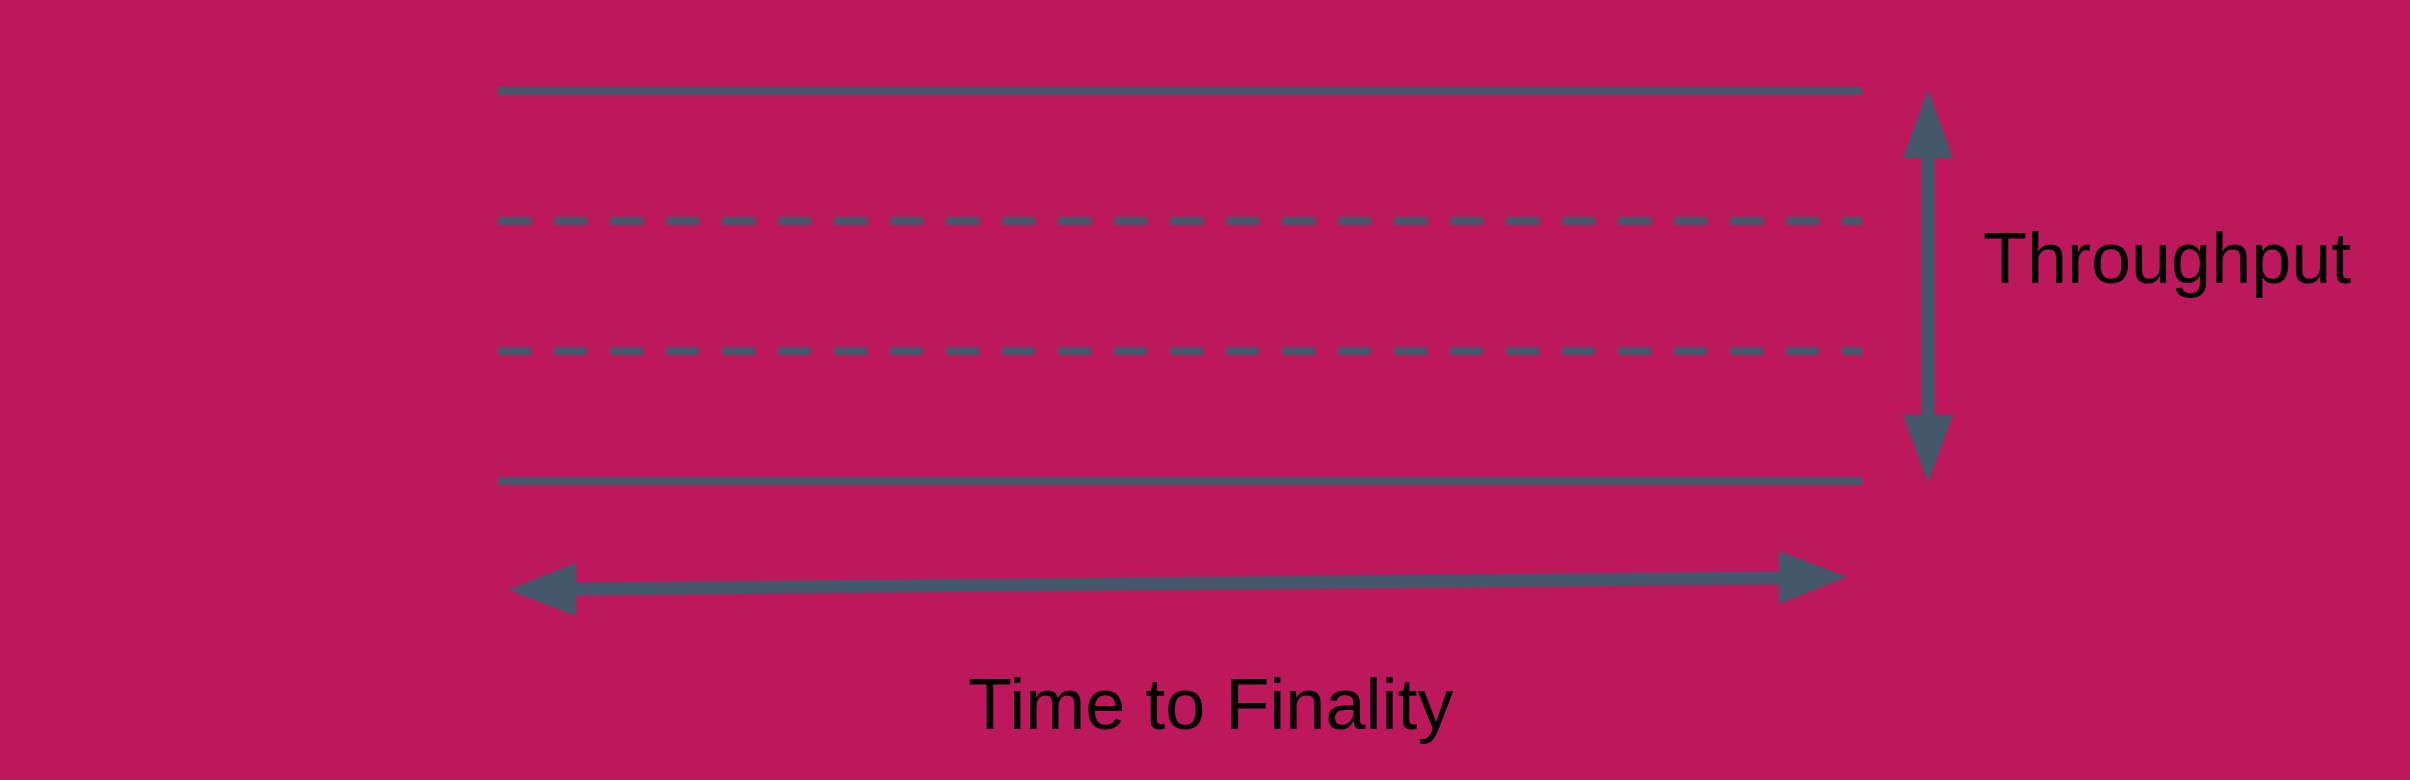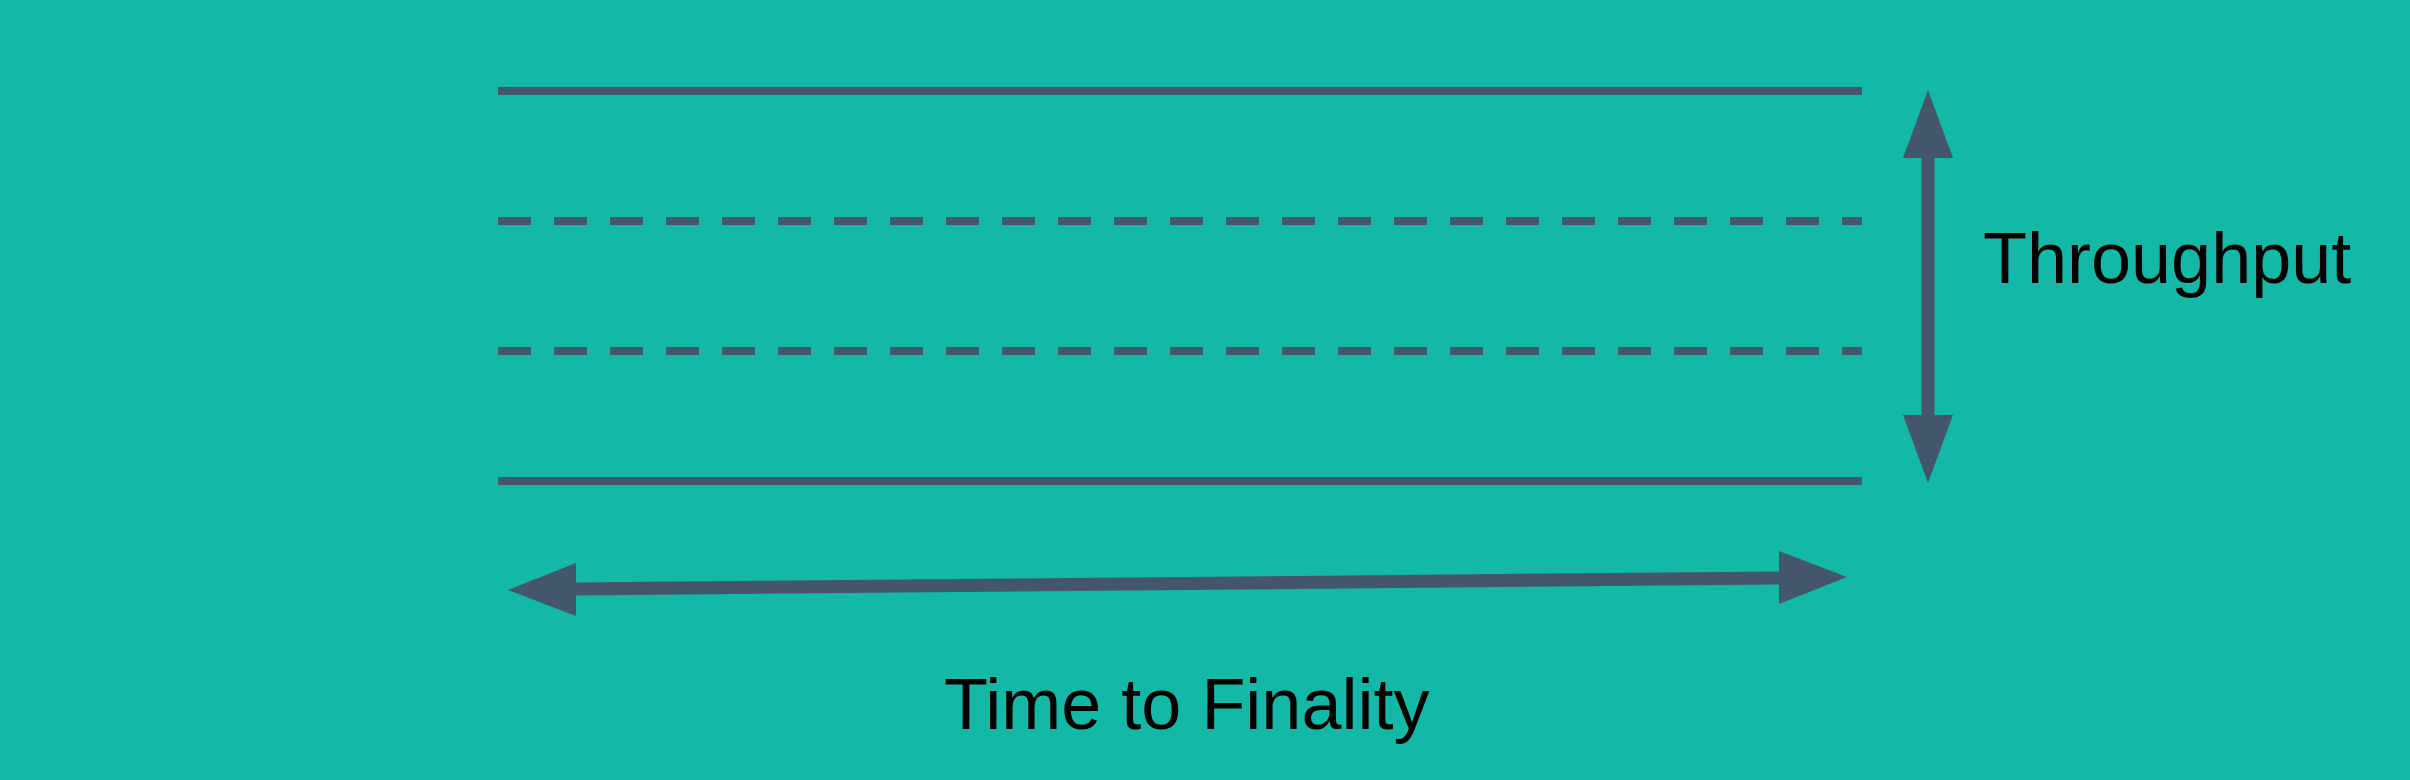--- a/index.html
+++ b/index.html
@@ -1,40 +1,40 @@
 <!DOCTYPE html>
 <html><head>
 <meta charset="utf-8">
 <style>
   html, body { margin: 0; padding: 0; background: #ffffff; }
   .canvas {
     position: relative;
     width: 2410px;
     height: 780px;
-    background: #14b8a6;
+    background: #be185d;
     overflow: hidden;
     font-family: "Liberation Sans", "DejaVu Sans", sans-serif;
   }
   .diagram-svg {
     position: absolute;
     inset: 0;
     width: 2410px;
     height: 780px;
   }
   .shape-stroke { stroke: #44566A; fill: none; }
   .shape-fill   { fill: #44566A; stroke: none; }
   .label {
     position: absolute;
     color: #000000;
     font-size: 72px;
     line-height: 1;
     white-space: nowrap;
   }
   .label-throughput { left: 1983px; top: 222px; }
-  .label-time       { left: 944px;  top: 668px; }
+  .label-time       { left: 968px;  top: 668px; }
 </style>
 </head>
 <body>
 
 <div class="canvas">
 
   <svg class="diagram-svg" viewBox="0 0 2410 780">
 
     <line class="shape-stroke" x1="498" y1="91" x2="1862" y2="91" stroke-width="8"></line>
     <line class="shape-stroke" x1="498" y1="221" x2="1862" y2="221" stroke-width="8" stroke-dasharray="33 23"></line>

